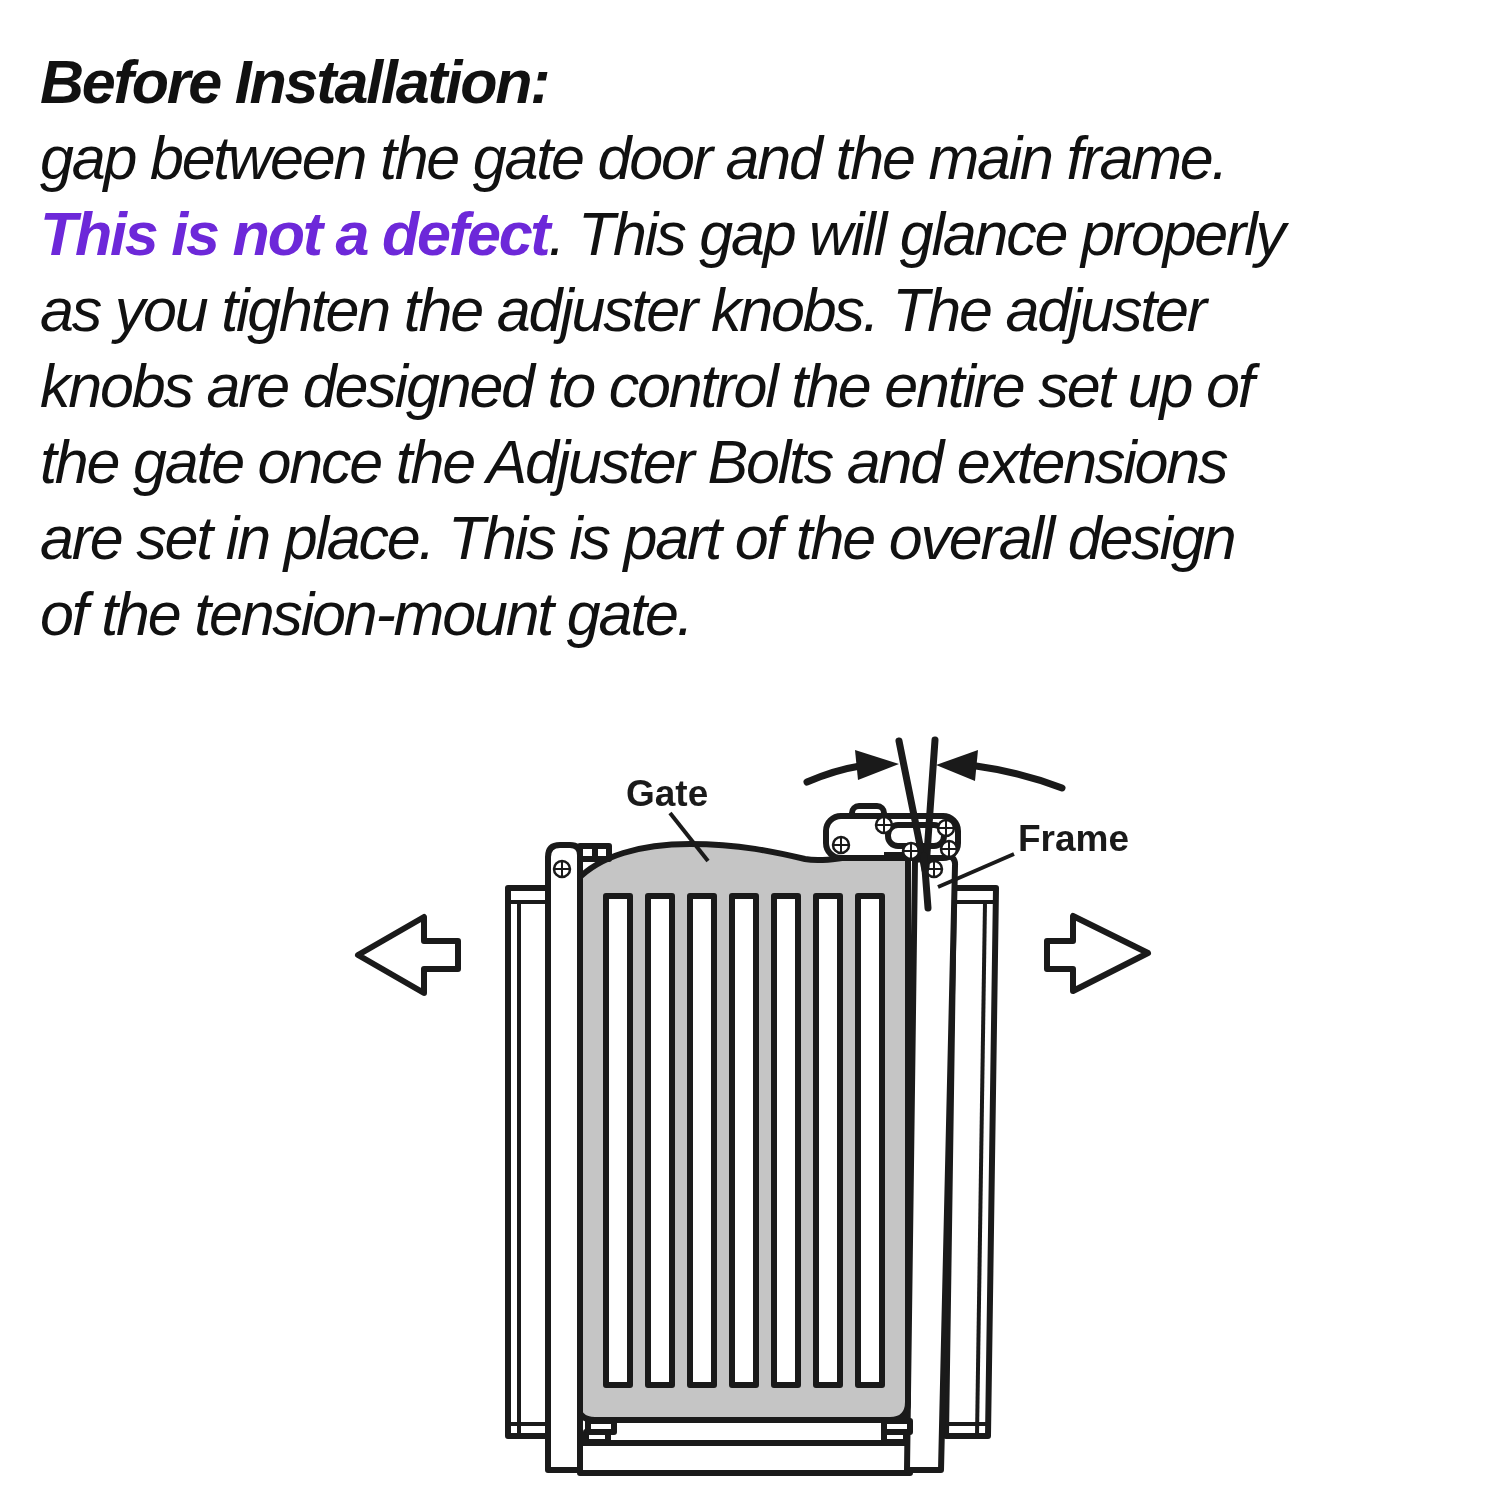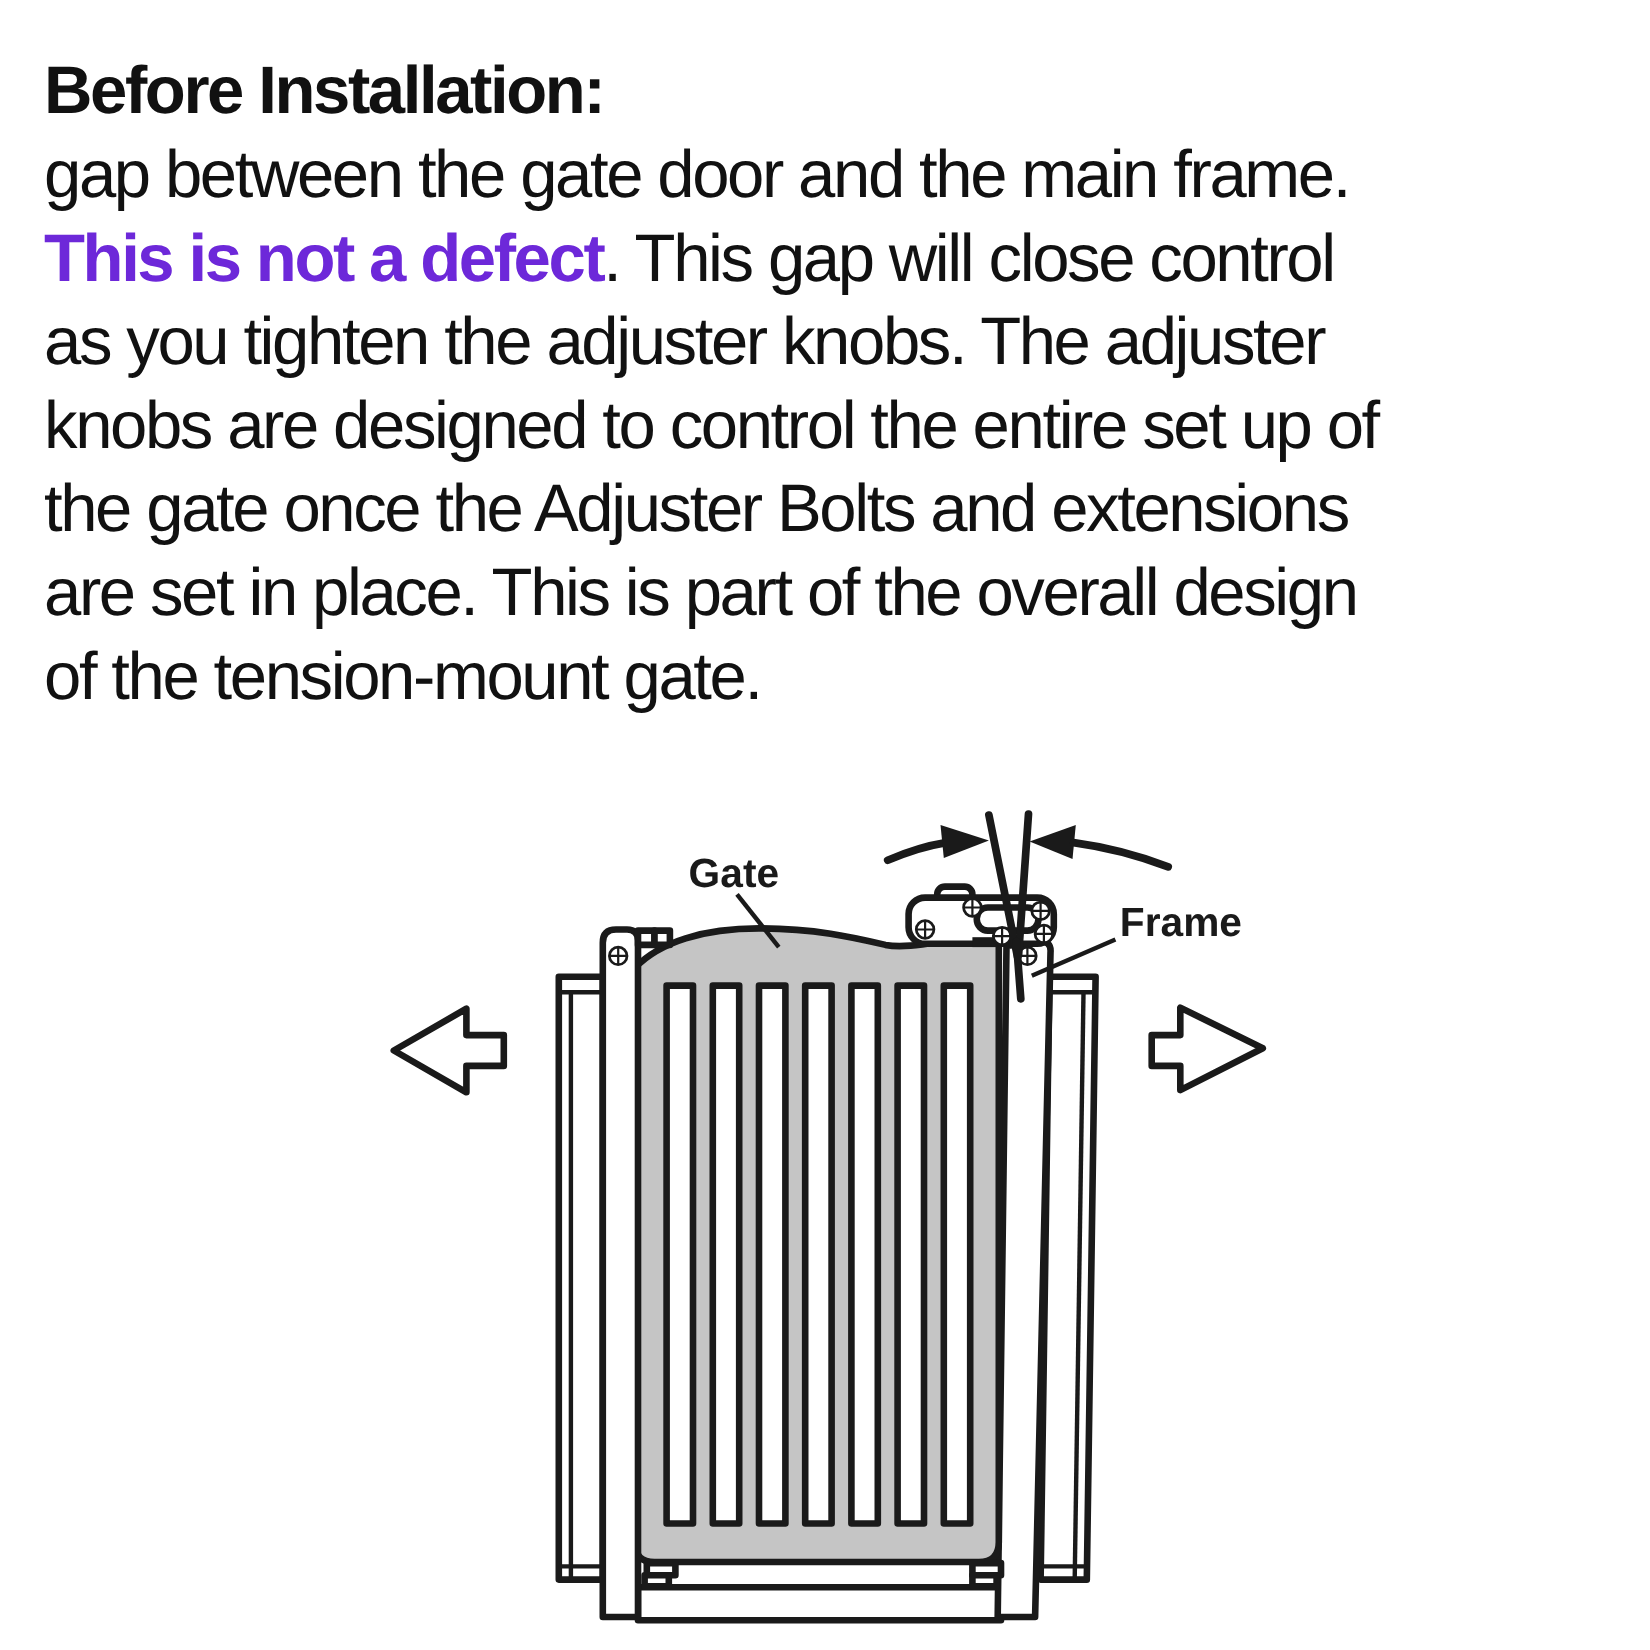--- a/index.html
+++ b/index.html
@@ -21,20 +21,21 @@
     left: 40px;
     top: 44px;
     right: 28px;
   }
   .line {
     font-size: 61px;
     line-height: 76px;
     letter-spacing: -2.2px;
     white-space: nowrap;
     color: #111111;
+    font-style: italic;
   }
   .line.heading {
     font-weight: bold;
   }
   .red-bold {
     color: #6d28d9;
     font-weight: bold;
   }
   #diagram {
     position: absolute;
@@ -68,21 +69,21 @@
   }
 </style>
 </head>
 <body>
 
 <div id="page">
 
   <div id="text-block">
     <div class="line heading">Before Installation:</div>
     <div class="line">gap between the gate door and the main frame.</div>
-    <div class="line"><span class="red-bold">This is not a defect</span><span>. This gap will close control</span></div>
+    <div class="line"><span class="red-bold">This is not a defect</span><span>. This gap will glance properly</span></div>
     <div class="line">as you tighten the adjuster knobs. The adjuster</div>
     <div class="line">knobs are designed to control the entire set up of</div>
     <div class="line">the gate once the Adjuster Bolts and extensions</div>
     <div class="line">are set in place. This is part of the overall design</div>
     <div class="line">of the tension-mount gate.</div>
   </div>
 
   <svg id="diagram" viewBox="0 700 1500 800">
 
     <g>

